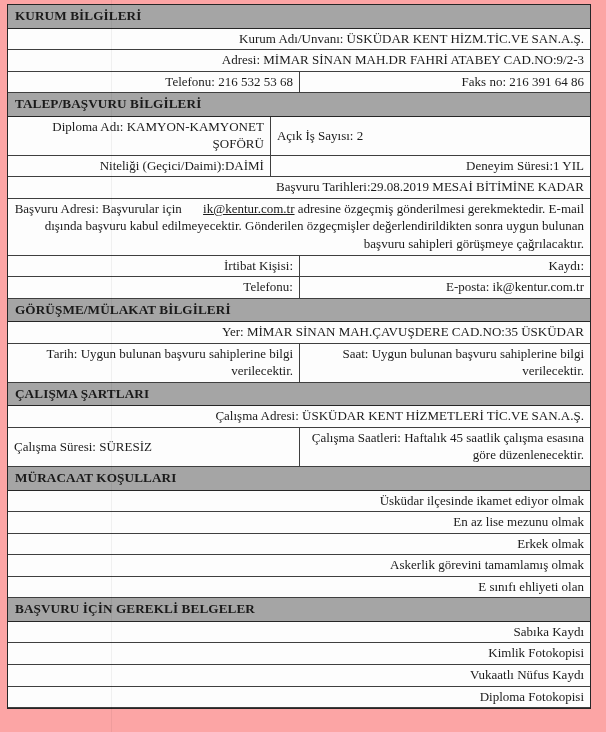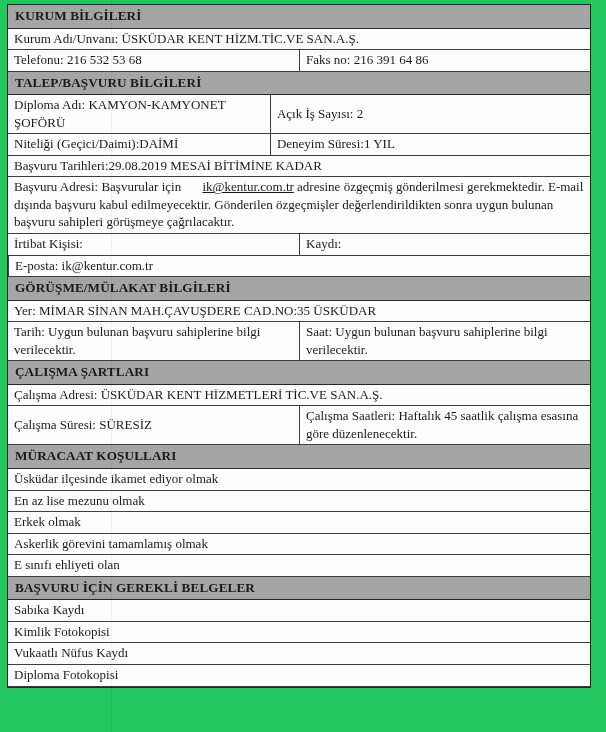--- a/index.html
+++ b/index.html
@@ -7,52 +7,55 @@
     --border-color:#3f3f3f;
     --border-strong:#262626;
     --text-color:#1a1a1a;
   }
   html,body{margin:0;padding:0;}
   body{
     width:606px;height:732px;overflow:hidden;position:relative;
     background:#fcfcfc;color:var(--text-color);
     font-family:"Liberation Serif","DejaVu Serif",serif;
   }
-  .page{position:absolute;inset:0;background:#22c55e;}
+  .page{position:absolute;inset:0;background:#fca5a5;}
   .doc-table{
     position:absolute;left:7px;top:4px;width:584px;
     border:1.5px solid var(--border-strong);border-top-width:1px;
     background:#fdfdfd;box-sizing:border-box;
   }
   .sec-header{
     background:var(--section-header-bg);
     border-bottom:1.5px solid var(--border-strong);
     font-weight:700;font-size:13.2px;line-height:1.33;
     padding:2px 7px 3px;letter-spacing:.1px;
   }
   .row{display:flex;border-bottom:1px solid var(--border-color);background:#fdfdfd;}
-  .cell{flex:1 1 auto;font-size:13px;line-height:1.35;padding:1px 6px 2px;box-sizing:border-box;}
+  .cell{flex:1 1 auto;font-size:13px;line-height:1.35;padding:1px 6px 2px;box-sizing:border-box;text-align:right;}
   .row.half > .left{flex:0 0 50%;}
   .row.meslek-split > .left{flex:0 0 45%;}
   .cell.right{border-left:1px solid var(--border-color);}
   .cell.vcenter{display:flex;align-items:center;}
   .email-link{color:var(--text-color);text-decoration:underline;cursor:pointer;margin-left:18px;}
   .scan-line{position:absolute;left:111px;top:0;bottom:0;width:1px;background:rgba(0,0,0,.05);pointer-events:none;}
 </style>
 </head>
 <body>
 
 <div class="page">
   <div class="doc-table">
 
     <div class="sec-header">
       <span>KURUM BİLGİLERİ</span>
     </div>
     <div class="row">
       <div class="cell">Kurum Adı/Unvanı: ÜSKÜDAR KENT HİZM.TİC.VE SAN.A.Ş.</div>
+    </div>
+    <div class="row">
+      <div class="cell">Adresi: MİMAR SİNAN MAH.DR FAHRİ ATABEY CAD.NO:9/2-3</div>
     </div>
     <div class="row half">
       <div class="cell left">Telefonu: 216 532 53 68</div>
       <div class="cell right">Faks no: 216 391 64 86</div>
     </div>
 
     <div class="sec-header">
       <span>TALEP/BAŞVURU BİLGİLERİ</span>
     </div>
     <div class="row meslek-split">
@@ -73,20 +76,21 @@
     <div class="row">
       <div class="cell">
         <span>Başvuru Adresi: Başvurular için </span><a class="email-link">ik@kentur.com.tr</a><span> adresine özgeçmiş gönderilmesi gerekmektedir. E-mail dışında başvuru kabul edilmeyecektir. Gönderilen özgeçmişler değerlendirildikten sonra uygun bulunan başvuru sahipleri görüşmeye çağrılacaktır.</span>
       </div>
     </div>
     <div class="row half">
       <div class="cell left">İrtibat Kişisi:</div>
       <div class="cell right">Kaydı:</div>
     </div>
     <div class="row half">
+      <div class="cell left">Telefonu:</div>
       <div class="cell right">E-posta: ik@kentur.com.tr</div>
     </div>
 
     <div class="sec-header">
       <span>GÖRÜŞME/MÜLAKAT BİLGİLERİ</span>
     </div>
     <div class="row">
       <div class="cell">Yer: MİMAR SİNAN MAH.ÇAVUŞDERE CAD.NO:35 ÜSKÜDAR</div>
     </div>
     <div class="row half">

